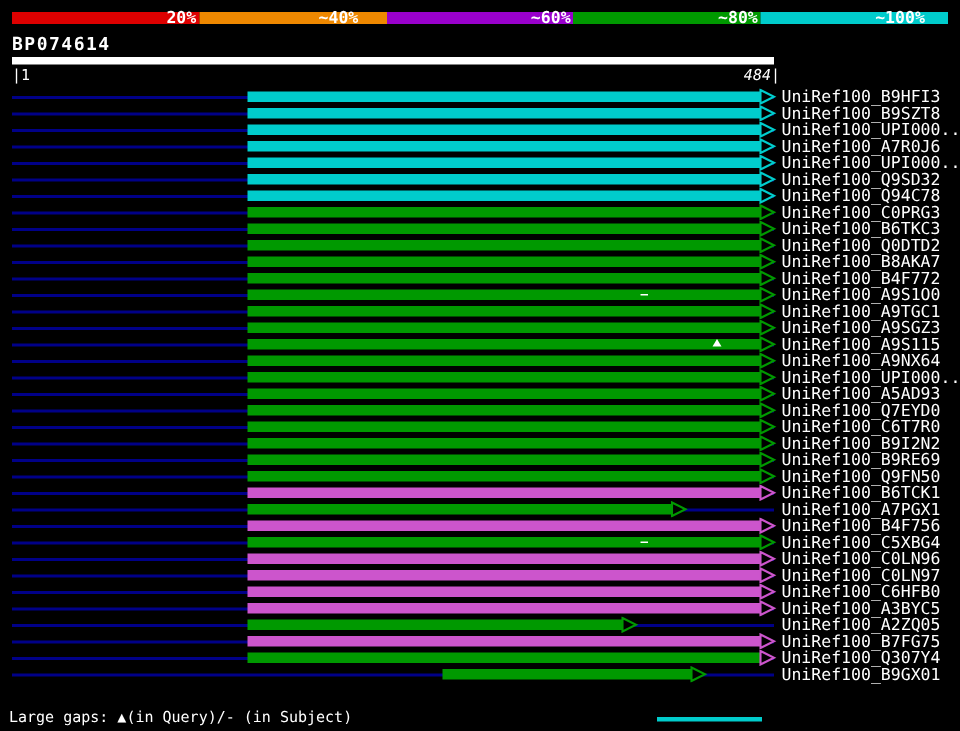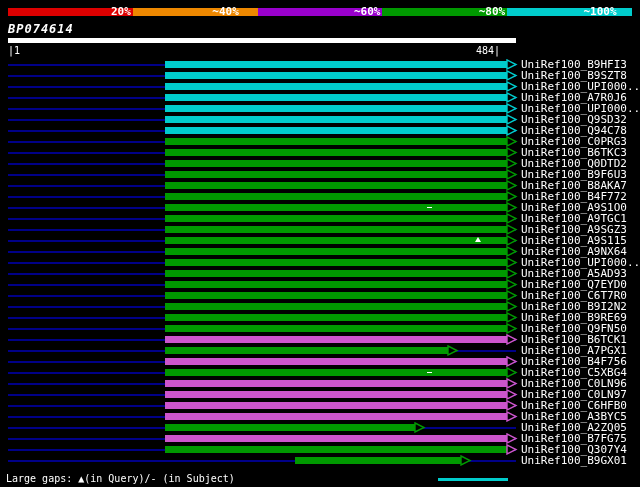--- a/index.html
+++ b/index.html
@@ -7,25 +7,25 @@
   body { width:640px; height:487px; overflow:hidden; }
   .screen { position:relative; width:640px; height:487px; background:#000;
             font-family:"DejaVu Sans Mono","Liberation Mono",monospace; color:#fff; }
 
   
   .colorkey { position:absolute; left:8px; top:8px; width:572px; height:8px; }
   .ck-seg   { position:absolute; top:0; height:8px; }
   .ck-label { position:absolute; top:-2px; height:14px; font-size:11px; font-weight:bold;
               text-align:right; padding-right:2px; color:#fff; line-height:12px; }
 
-  .title { position:absolute; left:8px; top:22px; font-size:12px; font-weight:bold; letter-spacing:1px;font-style:italic; }
+  .title { position:absolute; left:8px; top:22px; font-size:12px; font-weight:bold; letter-spacing:1px; }
 
   .ruler-bar   { position:absolute; left:8px; top:38px; width:508px; height:5px; background:#fff; }
   .ruler-left  { position:absolute; left:8px;  top:45px; font-size:10px; line-height:11px; }
-  .ruler-right { position:absolute; right:140px; top:45px; font-size:10px; line-height:11px; text-align:left; }
+  .ruler-right { position:absolute; right:120px; top:45px; font-size:10px; line-height:11px; text-align:left;font-style:italic; }
 
   
   .plot { position:absolute; left:0; top:59px; width:640px; }
   .row  { position:relative; height:11px; width:640px; }
   .baseline { position:absolute; left:8px; top:5px; width:508px; height:2px; background:#000088; }
   .bar      { position:absolute; top:2px; height:7px; }
   .arrow    { position:absolute; top:0; }
   .rowlabel { position:absolute; left:521px; top:0; font-size:11px; line-height:11px; white-space:pre; }
   .mk-dash  { position:absolute; top:5px; width:5px; height:1px; background:#fff; }
   .mk-tri   { position:absolute; top:2px; width:0; height:0;
@@ -141,28 +141,20 @@
           <polygon points="1,1 10,5.5 1,10" fill="#000" stroke="#009900" stroke-width="1.4"></polygon>
         </svg>
         <div class="rowlabel">UniRef100_Q0DTD2</div>
       </div>
       <div class="row">
         <div class="baseline" style="background: rgb(0, 0, 136);"></div>
         <div class="bar" style="left: 164.712px; width: 342.288px; background: rgb(0, 153, 0);"></div>
         <svg width="12" height="11" class="arrow" style="left: 506px;">
           <polygon points="1,1 10,5.5 1,10" fill="#000" stroke="#009900" stroke-width="1.4"></polygon>
         </svg>
-        <div class="rowlabel">UniRef100_B9F6U3</div>
-      </div>
-      <div class="row">
-        <div class="baseline" style="background: rgb(0, 0, 136);"></div>
-        <div class="bar" style="left: 164.712px; width: 342.288px; background: rgb(0, 153, 0);"></div>
-        <svg width="12" height="11" class="arrow" style="left: 506px;">
-          <polygon points="1,1 10,5.5 1,10" fill="#000" stroke="#009900" stroke-width="1.4"></polygon>
-        </svg>
         <div class="rowlabel">UniRef100_B8AKA7</div>
       </div>
       <div class="row">
         <div class="baseline" style="background: rgb(0, 0, 136);"></div>
         <div class="bar" style="left: 164.712px; width: 342.288px; background: rgb(0, 153, 0);"></div>
         <svg width="12" height="11" class="arrow" style="left: 506px;">
           <polygon points="1,1 10,5.5 1,10" fill="#000" stroke="#009900" stroke-width="1.4"></polygon>
         </svg>
         <div class="rowlabel">UniRef100_B4F772</div>
       </div>

